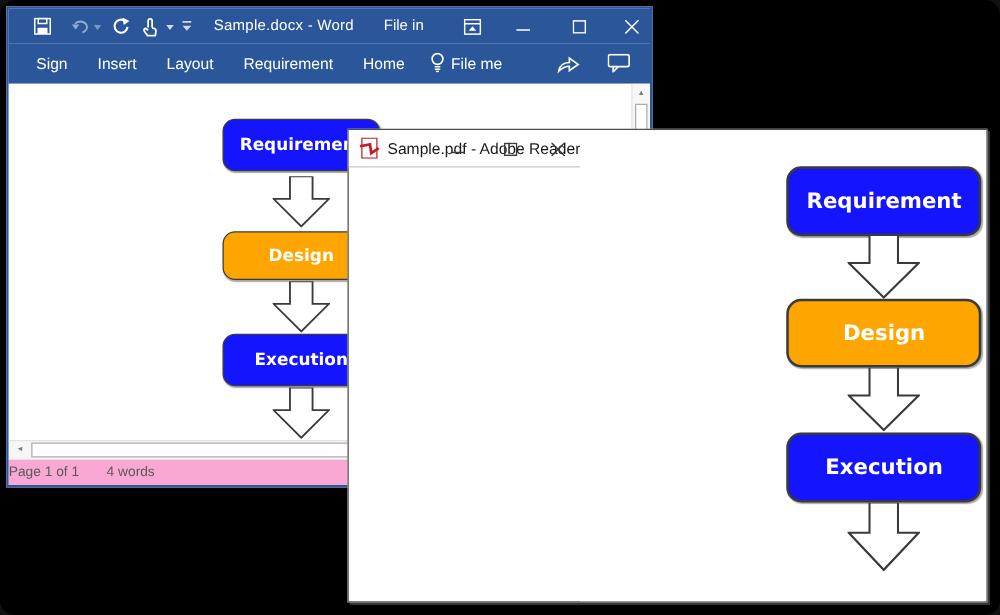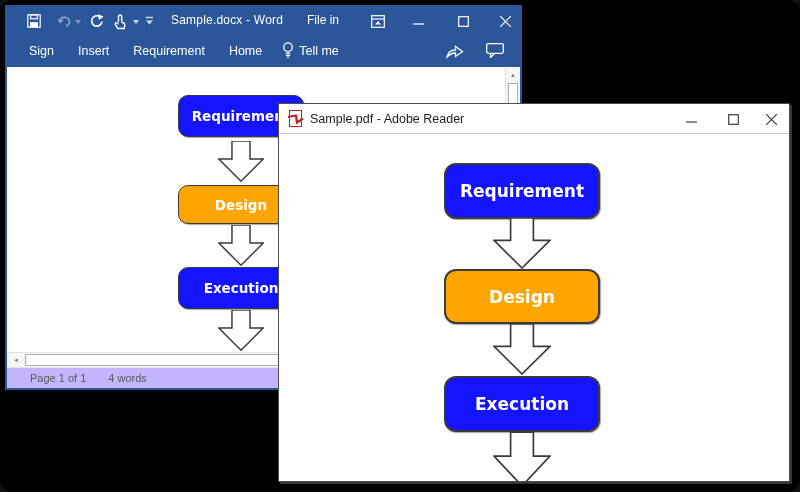--- a/index.html
+++ b/index.html
@@ -28,36 +28,36 @@
 
   .word-doc { position:relative; flex:1 1 auto; background:#fff; overflow:hidden; }
   .vscroll { position:absolute; right:0; top:0; width:15px; height:100%; background:#f6f6f6; border-left:1px solid #e3e3e3; }
   .vscroll-up { height:15px; display:flex; align-items:center; justify-content:center; font-size:6px; color:#7b7b7b; }
   .vscroll-thumb { position:absolute; left:2px; top:16px; width:10px; height:110px; background:#fff; border:1px solid #ababab; }
 
   .hscroll { position:relative; height:15px; background:#f6f6f6; border-top:1px solid #e3e3e3; flex:0 0 auto; }
   .hscroll-left { position:absolute; left:2px; top:1px; width:14px; height:12px; display:flex; align-items:center; justify-content:center; font-size:6px; color:#7b7b7b; }
   .hscroll-thumb { position:absolute; left:18px; top:1px; width:285px; height:12px; background:#fff; border:1px solid #ababab; }
 
-  .word-status { height:21px; background:#c4b5fd; border-top:1px solid #e3e3e3; color:#595959;
-    font-size:11px; display:flex; align-items:center; gap:22px; padding-left:23px; flex:0 0 auto; }
+  .word-status { height:21px; background:#f9a8d4; border-top:1px solid #e3e3e3; color:#595959;
+    font-size:11px; display:flex; align-items:center; gap:22px; padding-left:0; flex:0 0 auto; }
 
   
   .fc-box { position:absolute; display:flex; align-items:center; justify-content:center;
     color:#fff; font-family:"DejaVu Sans", sans-serif; font-weight:bold;
     border:2px solid #3a3a3a; box-shadow:1px 1px 1px rgba(0,0,0,.35); }
   .fc-arrow { position:absolute; }
   .fc-arrow svg { display:block; width:100%; height:100%; }
 
   .word-fc .fc-box { width:126px; height:42px; border-radius:10px; font-size:13.5px; border-width:1.5px; }
   .word-fc .fc-arrow { width:46px; height:41px; }
 
   
   .pdf-window { position:absolute; left:278px; top:103px; width:512px; height:379px;
-    background:#fff; border:1px solid #4d4d4d; z-index:2; display:flex; flex-direction:column;
+    background:#fff; border:1px solid #4d4d4d; z-index:2; display:flex; flex-direction:row;
     box-shadow:2px 2px 0 rgba(60,60,60,.9); }
   .pdf-titlebar { position:relative; height:30px; background:#fff; border-bottom:1px solid #c8c8c8;
     display:flex; align-items:center; flex:0 0 auto; }
   .pdf-title { font-size:12.5px; color:#1a1a1a; margin-left:6px; }
   .pdf-icon { margin-left:8px; position:relative; width:17px; height:17px; }
   .pdf-btn { position:absolute; top:7px; width:20px; height:16px; display:flex; align-items:center; justify-content:center; }
   .pdf-content { position:relative; flex:1 1 auto; background:#fff; overflow:hidden; }
 
   .pdf-fc .fc-box { width:156px; height:56px; border-radius:12px; font-size:17px; }
   .pdf-fc .fc-arrow { width:58px; height:51px; }
@@ -126,32 +126,33 @@
       <span class="win-btn" style="left:489px;">
         <svg width="11" height="11" viewBox="0 0 11 11">
             <path d="M0 0 L11 11 M11 0 L0 11" stroke="#fff" stroke-width="1.2"></path>
           </svg>
       </span>
     </div>
 
     <nav class="word-ribbon">
       <span class="ribbon-tab file">Sign</span>
       <span class="ribbon-tab">Insert</span>
+      <span class="ribbon-tab">Layout</span>
       <span class="ribbon-tab">Requirement</span>
       <span class="ribbon-tab">Home</span>
       <span class="tellme">
         <span>
           <svg width="12" height="16" viewBox="0 0 12 16">
               <circle cx="6" cy="5.2" r="4.3" fill="none" stroke="#fff" stroke-width="1.3"></circle>
               <line x1="3.8" y1="11.3" x2="8.2" y2="11.3" stroke="#fff" stroke-width="1.2"></line>
               <line x1="3.8" y1="13.3" x2="8.2" y2="13.3" stroke="#fff" stroke-width="1.2"></line>
               <line x1="4.8" y1="15.2" x2="7.2" y2="15.2" stroke="#fff" stroke-width="1.2"></line>
             </svg>
         </span>
-        <span>Tell me</span>
+        <span>File me</span>
       </span>
       <span class="ribbon-right" style="right:56px;">
         <svg width="19" height="16" viewBox="0 0 19 16">
             <path d="M2 14 C3 8.5 7.5 7 10.5 7 V3.5 L17.5 8.5 L10.5 13.5 V10 C7 10 4.5 11.5 2 14 Z" fill="none" stroke="#fff" stroke-width="1.3"></path>
           </svg>
       </span>
       <span class="ribbon-right" style="right:16px;">
         <svg width="18" height="15" viewBox="0 0 18 15">
             <rect x="0.7" y="0.7" width="16.6" height="9.6" rx="1.5" fill="none" stroke="#fff" stroke-width="1.3"></rect>
             <path d="M4.5 10.5 V14.5 L8.5 10.5" fill="none" stroke="#fff" stroke-width="1.3"></path>

